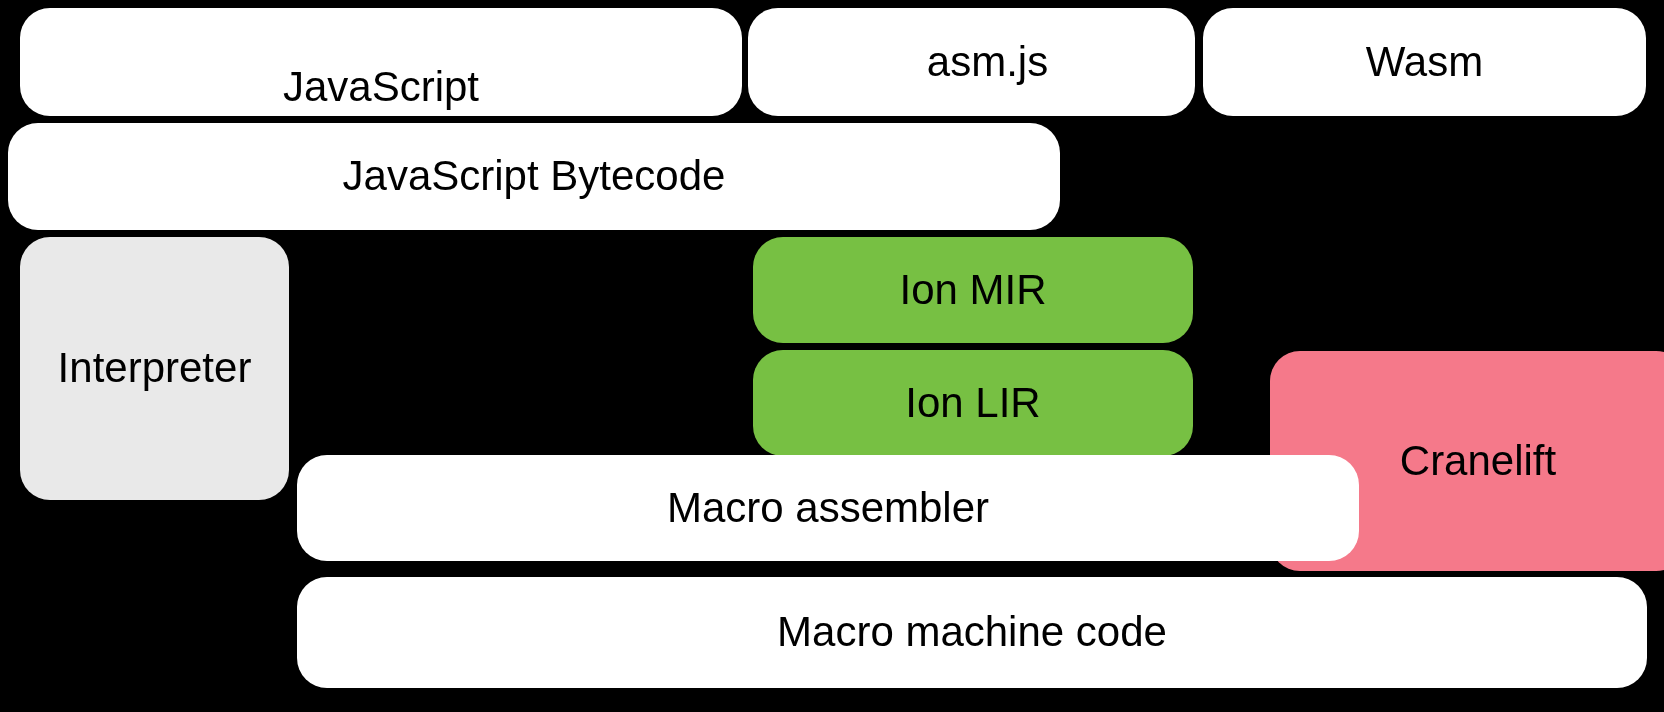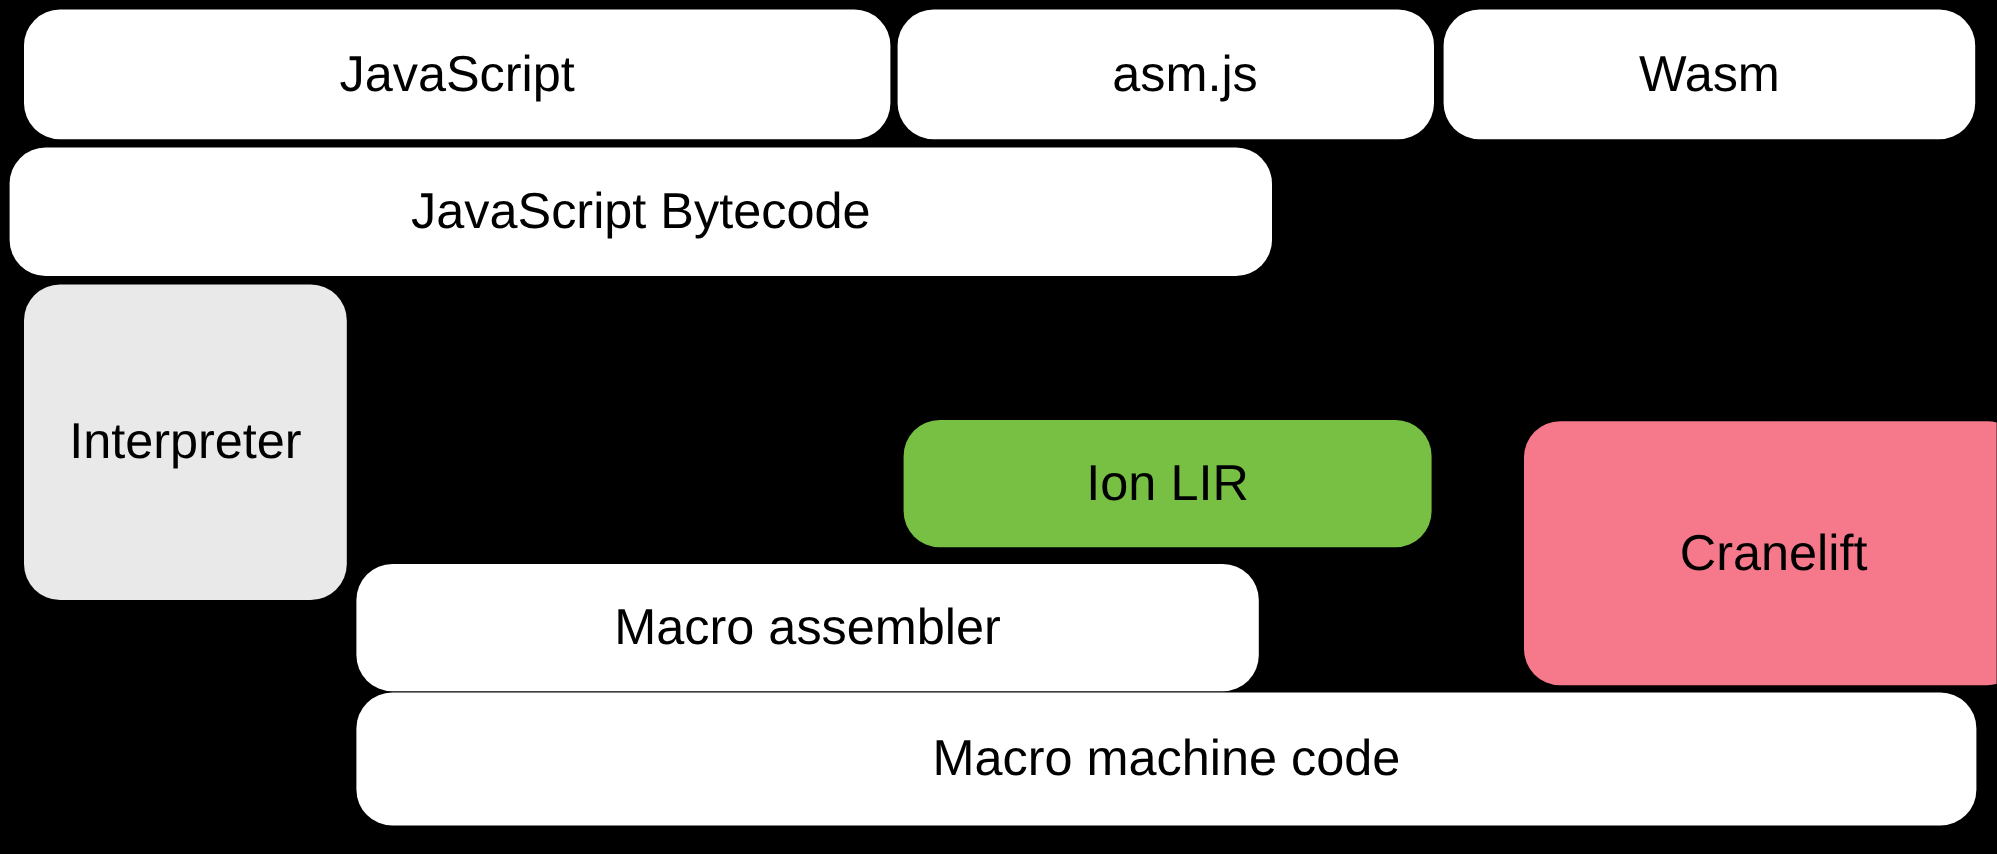--- a/index.html
+++ b/index.html
@@ -26,31 +26,31 @@
     line-height: 1.35;
     text-align: center;
     box-sizing: border-box;
   }
   .box.white { background: var(--box-white, #fff); }
   .box.gray  { background: var(--box-gray, #e9e9e9); }
   .box.green { background: var(--box-green, #77c043); }
   .box.pink  { background: var(--box-pink, #f5798a); }
 
   
-  .b-javascript     { left: 20px;   top: 8px;   width: 722px;  height: 108px; }
+  .b-javascript     { left: 20px;   top: 8px;   width: 722px;  height: 108px; align-items: flex-end; }
   .b-asmjs          { left: 748px;  top: 8px;   width: 447px;  height: 108px; padding-left: 32px; }
   .b-wasm           { left: 1203px; top: 8px;   width: 443px;  height: 108px; }
   .b-jsbytecode     { left: 8px;   top: 123px; width: 1052px;  height: 107px; }
   .b-baldrmonkey    { left: 975px;  top: 123px; width: 455px;  height: 107px; }
   .b-interpreter    { left: 20px;   top: 237px; width: 269px;  height: 263px; }
   .b-jsbaseline     { left: 297px;  top: 237px; width: 451px;  height: 219px; }
   .b-ionmir         { left: 753px;  top: 237px; width: 440px;  height: 106px; }
   .b-ionlir         { left: 753px;  top: 350px; width: 440px;  height: 106px; }
   .b-cranelift      { left: 1270px; top: 351px; width: 416px;  height: 220px; }
-  .b-macroassembler { left: 297px;  top: 470px; width: 752px;  height: 106px; }
+  .b-macroassembler { left: 297px;  top: 455px; width: 1062px;  height: 106px; }
   .b-nativecode     { left: 297px;  top: 577px; width: 1350px; height: 111px; }
 
   
   .b-jsbaseline .label { display: inline-block; max-width: 260px; }
 </style>
 </head>
 <body>
 
 <div class="canvas">
 
@@ -69,20 +69,23 @@
   <div class="box white b-jsbytecode">
     <span class="label">JavaScript Bytecode</span>
   </div>
 
 
   <div class="box gray b-interpreter">
     <span class="label">Interpreter</span>
   </div>
 
 
+  <div class="box green b-ionmir">
+    <span class="label">Ion MIR</span>
+  </div>
 
   <div class="box green b-ionlir">
     <span class="label">Ion LIR</span>
   </div>
 
   <div class="box pink b-cranelift">
     <span class="label">Cranelift</span>
   </div>
 
   <div class="box white b-macroassembler">

